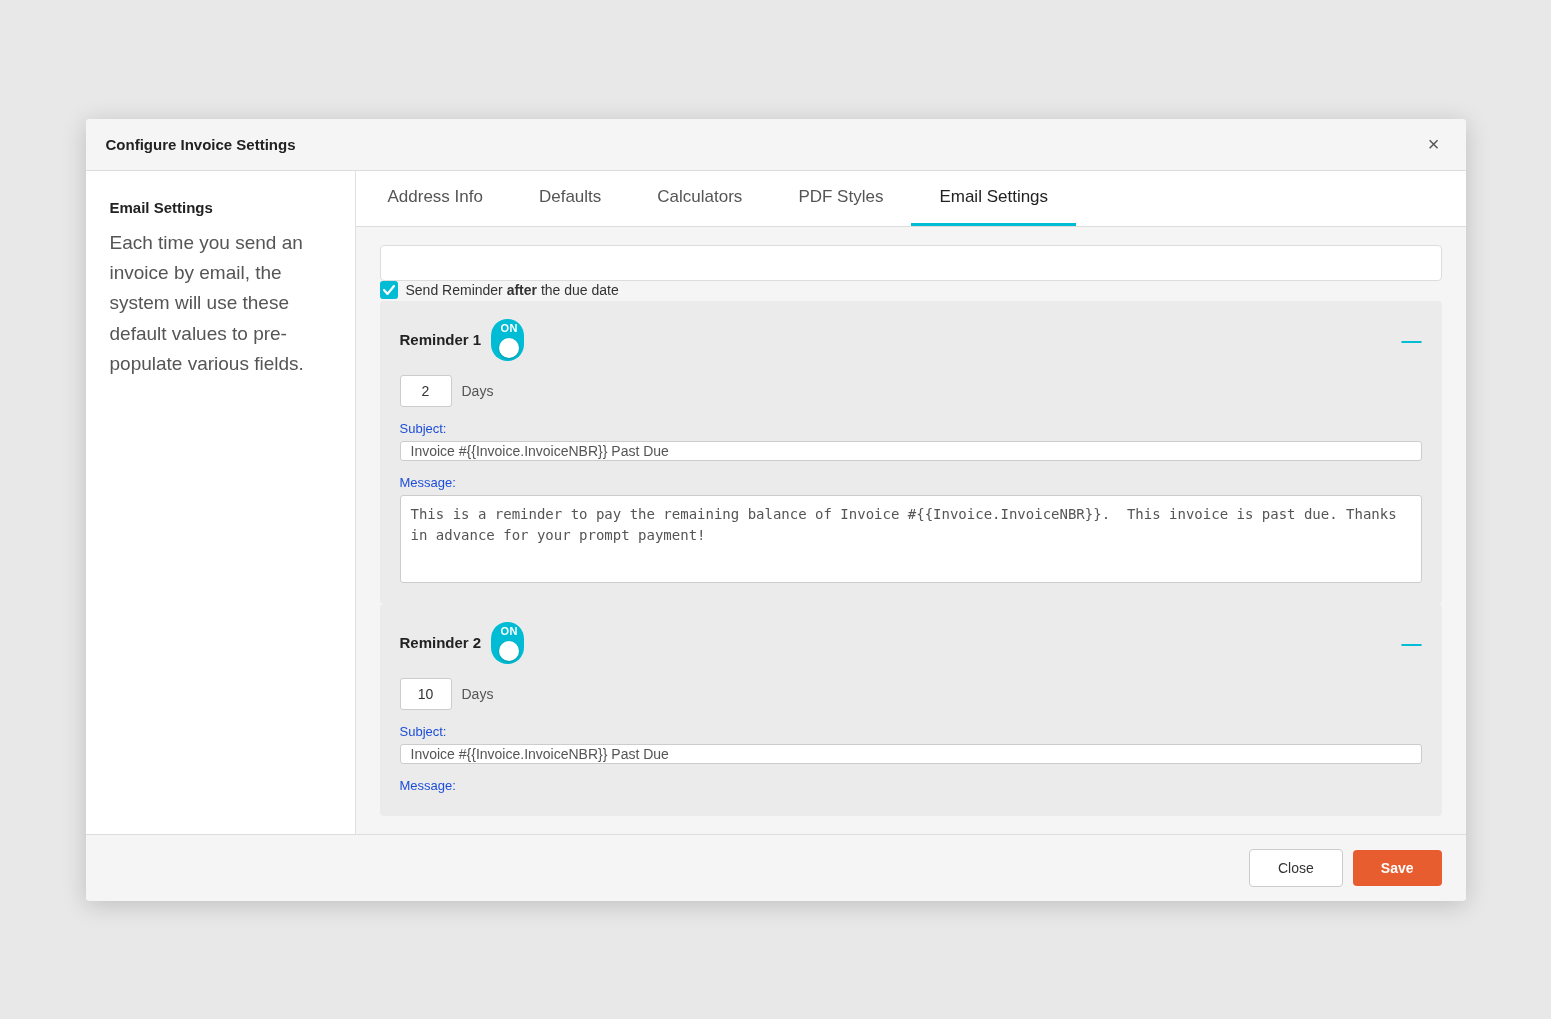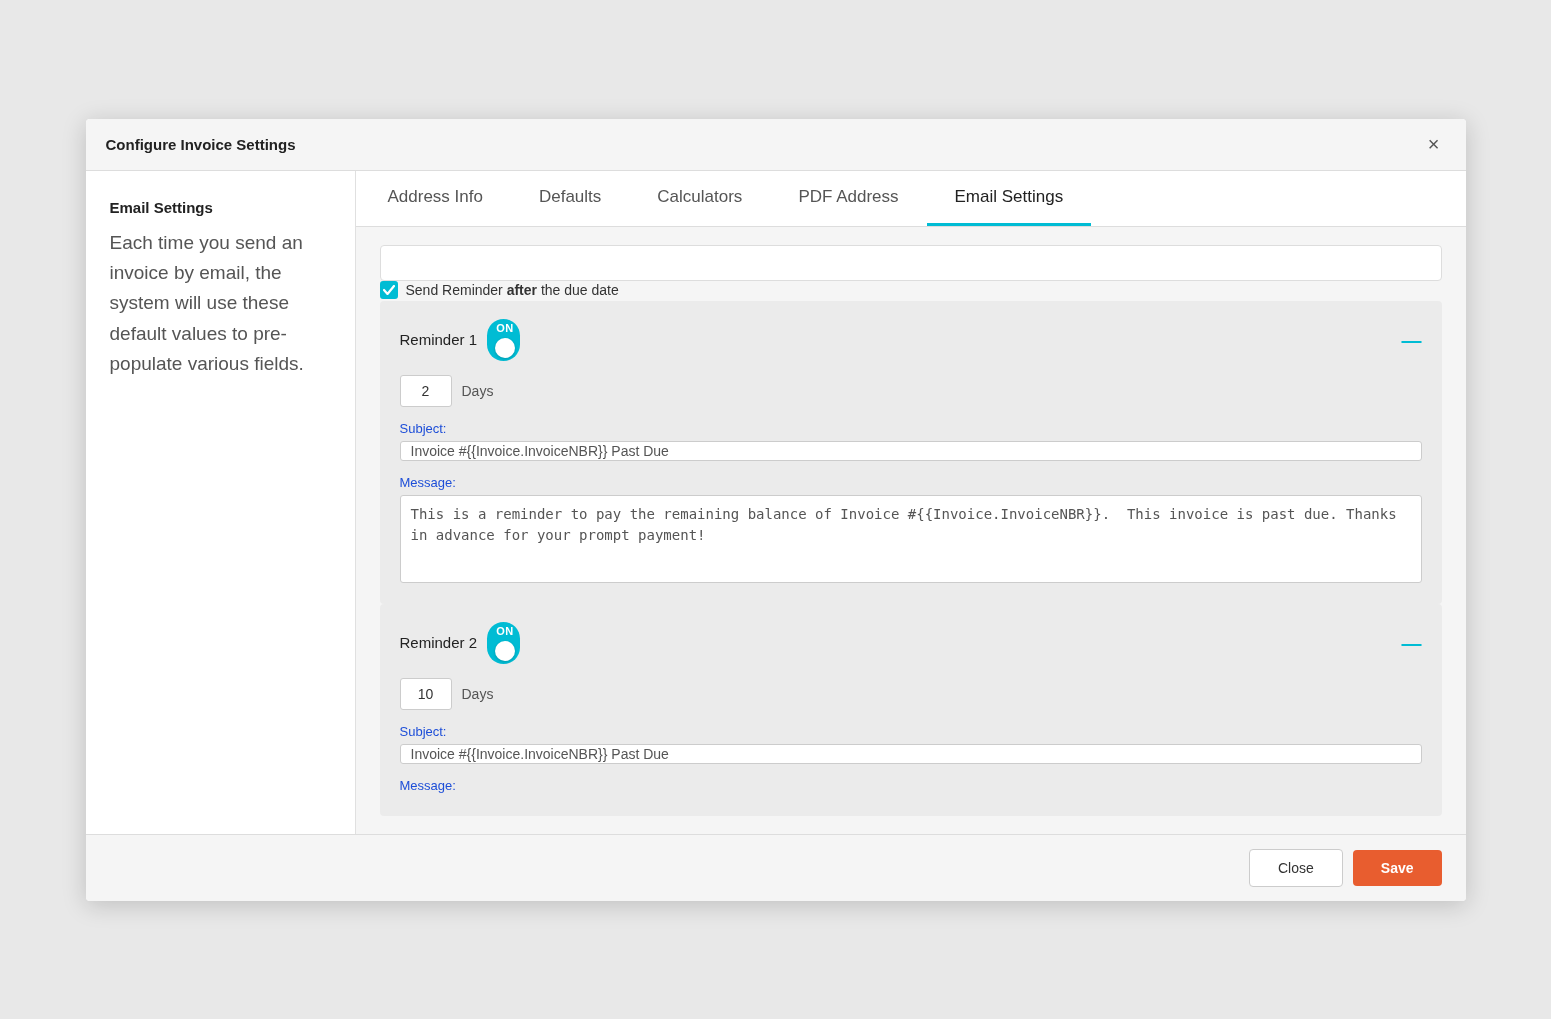--- a/index.html
+++ b/index.html
@@ -151,21 +151,21 @@
       align-items: center;
       justify-content: space-between;
       margin-bottom: 14px;
     }
     .reminder-card-title-row {
       display: flex;
       align-items: center;
       gap: 10px;
     }
     .reminder-card-title {
-      font-weight: 400;
+      font-weight: 700;
       font-size: 15px;
       color: #222;
     }
     .toggle-btn {
       display: inline-flex;
       align-items: center;
       background: #00bcd4;
       border-radius: 20px;
       padding: 3px 5px 3px 8px;
       gap: 4px;
@@ -286,21 +286,21 @@
       <div class="sidebar-title">Email Settings</div>
       <div class="sidebar-desc">Each time you send an invoice by email, the system will use these default values to pre-populate various fields.</div>
     </div>
 
     <div class="main-content">
 
       <div class="tabs">
         <div class="tab">Address Info</div>
         <div class="tab">Defaults</div>
         <div class="tab">Calculators</div>
-        <div class="tab">PDF Address</div>
+        <div class="tab">PDF Styles</div>
         <div class="tab active">Email Settings</div>
       </div>
 
       <div class="content-scroll">
 
         <div class="top-bar-partial"></div>
 
         <div class="reminder-section-label">
           <div class="checkbox-custom">
             <svg width="12" height="10" viewBox="0 0 12 10">

